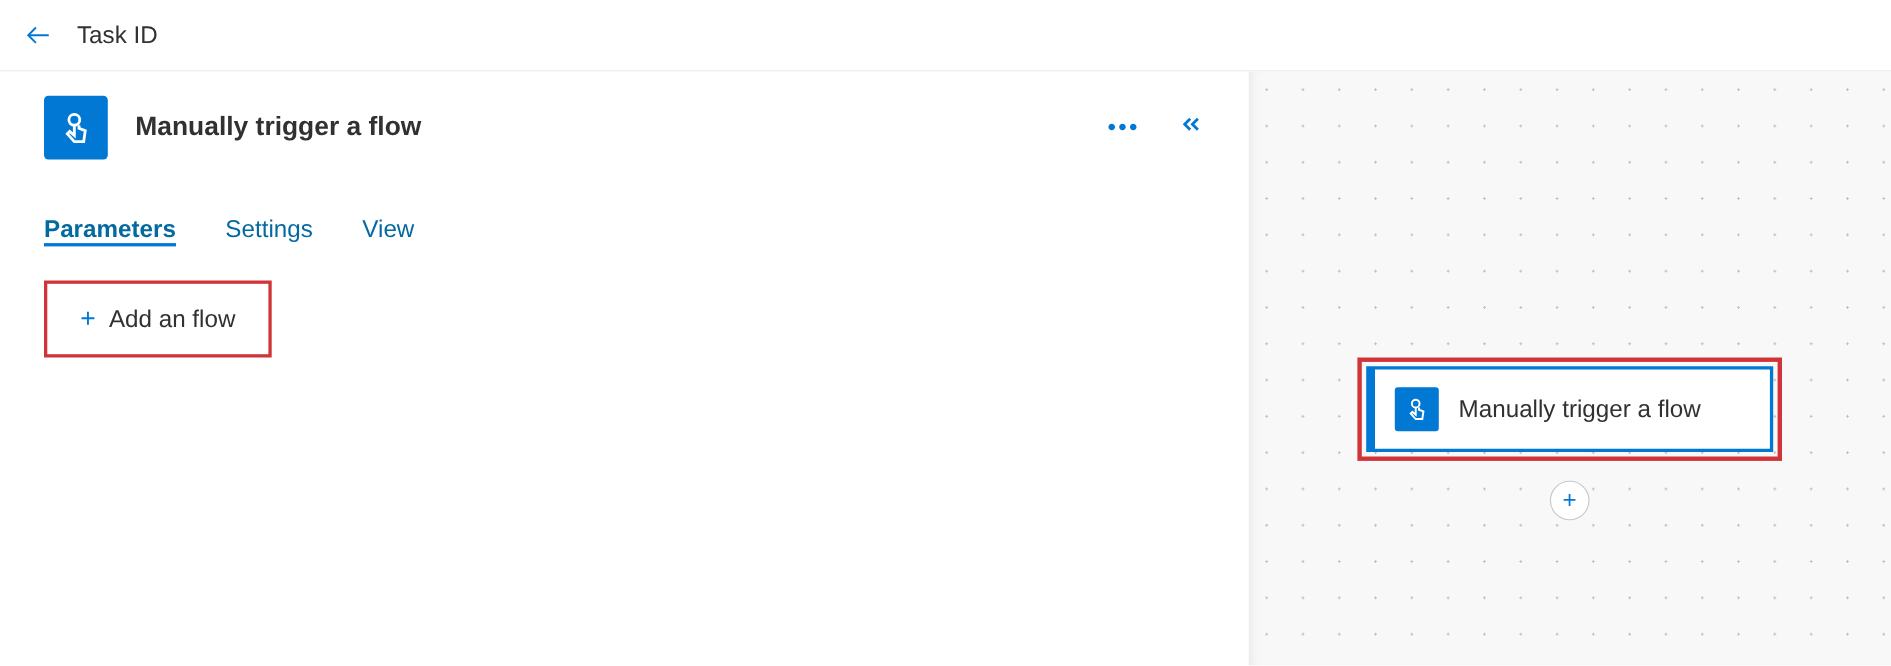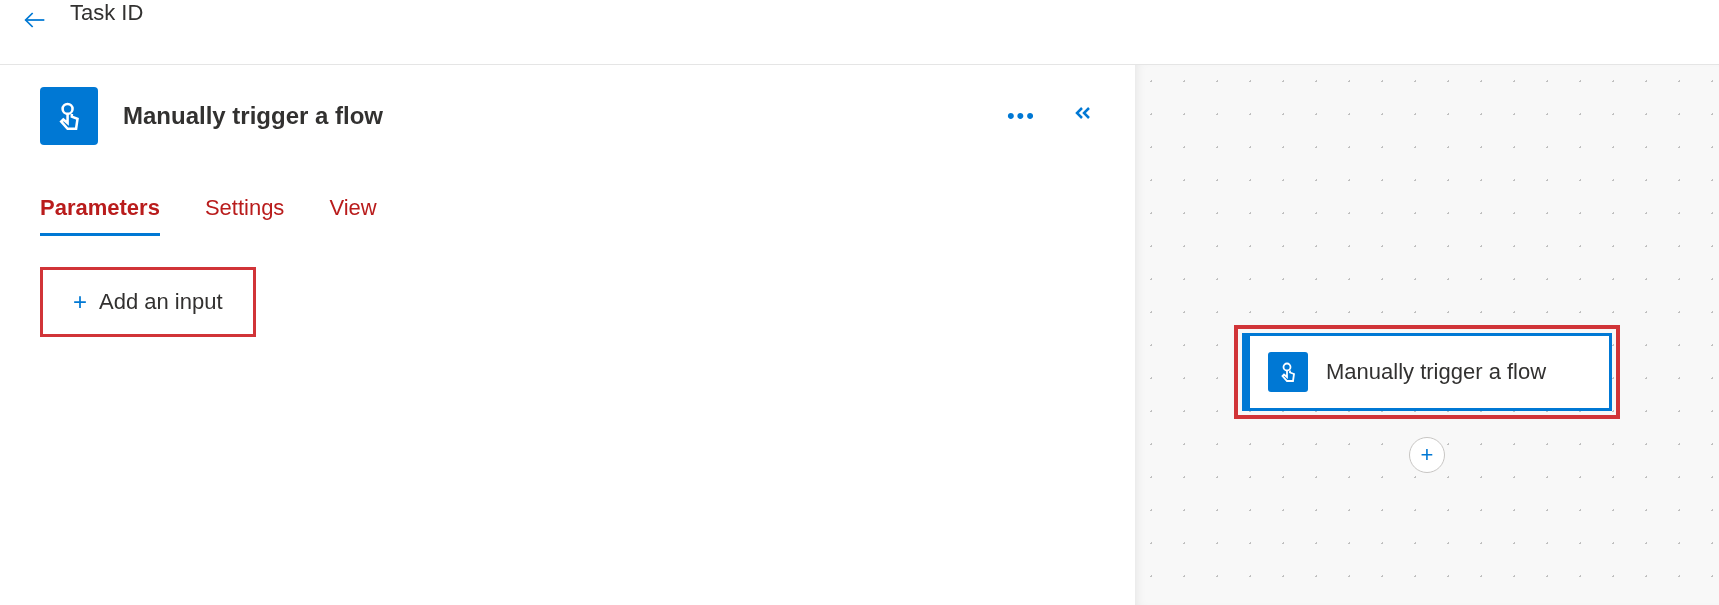--- a/index.html
+++ b/index.html
@@ -11,21 +11,21 @@
       font-family: "Segoe UI", -apple-system, BlinkMacSystemFont, sans-serif;
       background: #ffffff;
       width: 1719px;
       height: 605px;
       overflow: hidden;
     }
     .top-bar {
       height: 65px;
       border-bottom: 1px solid #e5e5e5;
       display: flex;
-      align-items: flex-start;
+      align-items: center;
       padding-left: 15px;
     }
     .back-btn {
       width: 40px;
       height: 40px;
       display: flex;
       align-items: center;
       justify-content: center;
       cursor: pointer;
       color: #0078d4;
@@ -90,22 +90,21 @@
       font-weight: bold;
     }
     .tabs {
       display: flex;
       gap: 45px;
       border-bottom: 1px solid transparent;
       margin-bottom: 30px;
     }
     .tab {
       font-size: 22px;
-      color: #b91c1c;
-      padding-bottom: 12px;
+      color: #0369a1;
       cursor: pointer;
       font-weight: 400;
     }
     .tab.active {
       font-weight: 600;
       border-bottom: 3px solid #0078d4;
     }
     .add-input-wrapper {
       display: inline-block;
       border: 3px solid #d13438;
@@ -226,21 +225,21 @@
 
     <div class="tabs">
       <div class="tab active">Parameters</div>
       <div class="tab">Settings</div>
       <div class="tab">View</div>
     </div>
 
     <div class="add-input-wrapper">
       <div class="add-input-btn">
         <span class="plus-icon">+</span>
-        <span>Add an input</span>
+        <span>Add an flow</span>
       </div>
     </div>
   </div>
 
   <div class="canvas-area">
     <div class="canvas-node-highlight">
       <div class="canvas-node">
         <div class="canvas-node-icon">
           <svg width="24" height="24" viewBox="0 0 24 24" fill="none" stroke="white" stroke-width="1.8">
             <circle cx="11" cy="7" r="3.5"></circle>

